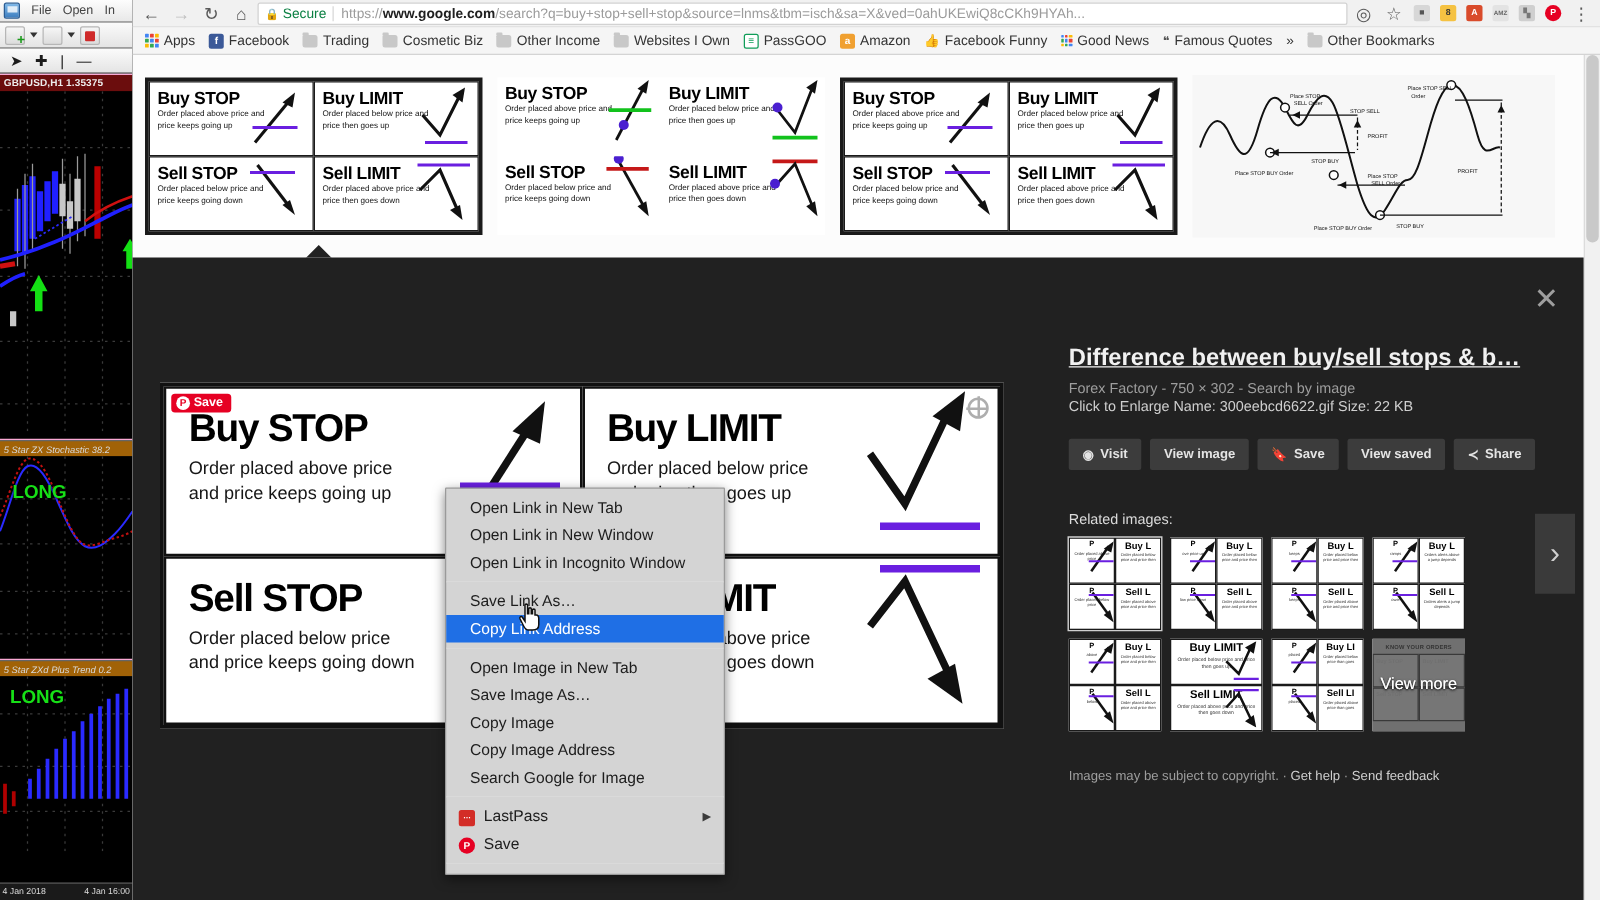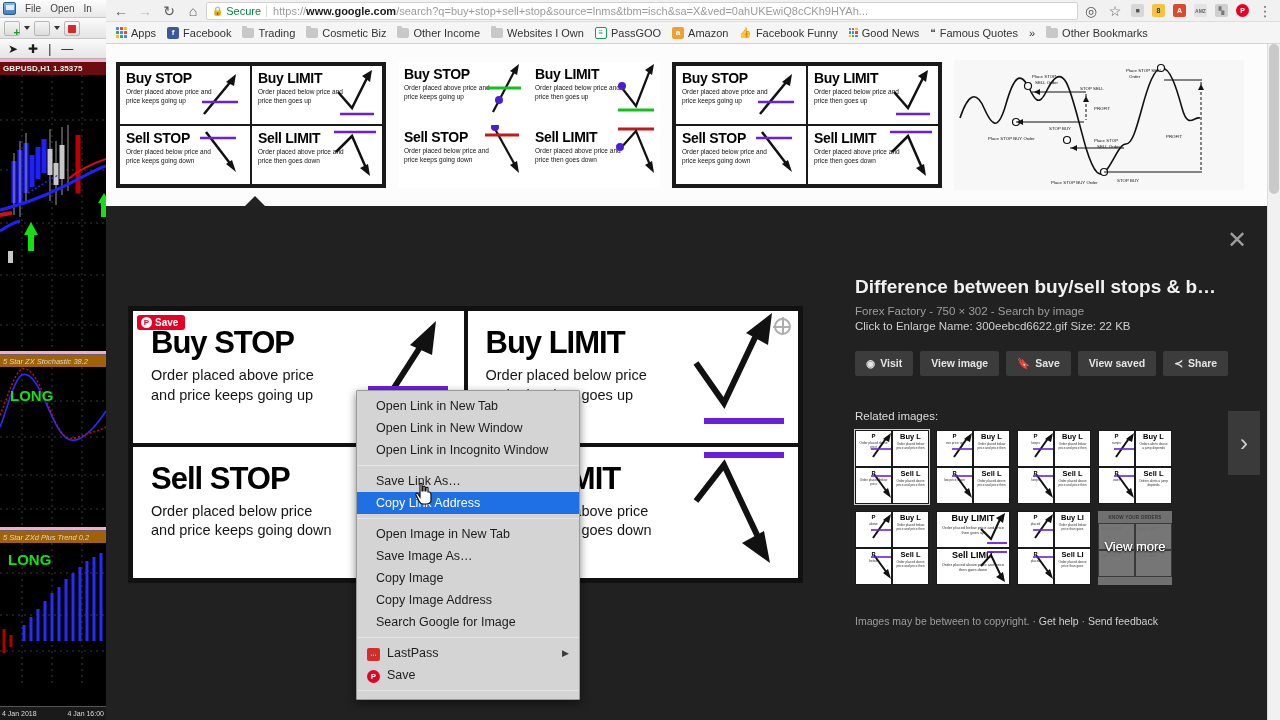--- a/index.html
+++ b/index.html
@@ -17,21 +17,21 @@
   .mt4-menubar .mi { font-size: 10px; color: #444; }
   .mt4-logo { width: 13px; height: 13px; background: linear-gradient(#7fb8e8,#3f7fc0); border: 1px solid #2b5d94; border-radius: 2px; position: relative; }
   .mt4-logo::after { content:""; position:absolute; left:2px; top:2px; width:8px; height:5px; background:#fff; opacity:.8; }
   .mt4-toolbar { height: 21px; background: linear-gradient(#fbfbfb,#e4e4e4); display: flex; align-items: center; gap: 4px; padding-left: 4px; border-bottom: 1px solid #c8c8c8; }
   .tb-btn { width: 16px; height: 15px; background: linear-gradient(#f6f6f6,#dcdcdc); border: 1px solid #b6b6b6; border-radius: 2px; position: relative; }
   .tb-btn.g::after { content:"+"; position:absolute; right:-1px; bottom:-3px; color:#1a9a1a; font-weight:bold; font-size:11px; }
   .tb-caret { width: 0; height: 0; border-left: 3px solid transparent; border-right: 3px solid transparent; border-top: 4px solid #333; }
   .tb-btn.red::after { content:""; position:absolute; left:3px; top:3px; width:8px; height:8px; background:#cf2a2a; border-radius:1px; }
   .mt4-toolbar2 { height: 20px; background: linear-gradient(#fbfbfb,#e4e4e4); display: flex; align-items: center; gap: 10px; padding-left: 8px; border-bottom: 1px solid #b0b0b0; }
   .cursor-ico { font-size: 12px; color: #1b1b1b; }
-  .mt4-chart { position: relative; background: #000; border-top: 3px solid #f9a8d4; }
+  .mt4-chart { position: relative; background: #000; border-top: 1px solid #f9a8d4; }
   .chart-head { background: #6b0d0d; color: #ededed; font-size: 8px; font-weight: bold; padding: 2px 2px 2px 3px; white-space: nowrap; letter-spacing: .1px; }
   .sub-head { background: #a16207; color: #d8d8d8; font-size: 7.5px; padding: 2px 2px 1px 3px; white-space: nowrap; border-top: 1px solid #666; font-style: italic; }
   .long-tag { position: absolute; color: #17e017; font-weight: bold; font-size: 15px; text-shadow: 0 0 2px #000; }
   .mt4-time { position: absolute; bottom: 0; left: 0; width: 106px; height: 14px; background: #1a1a1a; color: #dcdcdc; font-size: 7px; display: flex; align-items: center; justify-content: space-between; padding: 0 2px; border-top: 1px solid #555; }
 
   
   .chrome { position: absolute; left: 106px; top: 0; width: 1174px; height: 720px; background: #fff; overflow: hidden; }
   .omni-row { height: 22px; background: #f1f1f1; display: flex; align-items: center; padding: 0 4px; gap: 2px; border-bottom: 1px solid #ddd; }
   .nav-ico { width: 22px; height: 20px; display: flex; align-items: center; justify-content: center; font-size: 14px; color: #5a5a5a; cursor: pointer; }
   .nav-ico.dim { color: #c0c0c0; }
@@ -80,21 +80,21 @@
   .pin-circle { width: 11px; height: 11px; border-radius: 50%; background: #fff; color: #e60023; font-size: 8px; font-weight: bold; display: flex; align-items: center; justify-content: center; }
   .lens { position: absolute; right: 9px; top: 9px; width: 17px; height: 17px; border-radius: 50%; border: 2px solid #9a9a9a; opacity: .8; z-index: 6; }
   .lens::before,.lens::after{content:"";position:absolute;background:#9a9a9a}
   .lens::before{left:5.5px;top:-3px;width:2px;height:17px}
   .lens::after{top:5.5px;left:-3px;height:2px;width:17px}
 
   .lb-close { position: absolute; right: 30px; top: 22px; width: 26px; height: 26px; color: #9e9e9e; font-size: 24px; line-height: 24px; text-align: center; cursor: pointer; font-family: "Liberation Sans", sans-serif; }
   .lb-next { position: absolute; right: 20px; top: 205px; width: 32px; height: 64px; background: #3a3a3a; color: #cfcfcf; display: flex; align-items: center; justify-content: center; font-size: 24px; cursor: pointer; }
 
   .lb-right { position: absolute; right: 30px; top: 0; width: 400px; padding: 70px 0 0 5px; color: #e8e8e8; }
-  .lb-h1 { font-size: 19px; font-weight: bold; color: #f1f1f1; line-height: 1.2; }
+  .lb-h1 { font-size: 19px; font-weight: bold; color: #f1f1f1; line-height: 1.2; text-decoration: underline; }
   .lb-meta { font-size: 11.5px; color: #9e9e9e; margin-top: 6px; }
   .lb-meta2 { font-size: 11.5px; color: #cfcfcf; margin-top: 3px; }
   .lb-btns { display: flex; gap: 7px; margin-top: 19px; }
   .lb-btn { background: #3c3c3c; color: #e4e4e4; font-size: 10.5px; font-weight: bold; padding: 6px 11px; border-radius: 2px; display: flex; align-items: center; gap: 5px; cursor: pointer; }
   .rel-title { font-size: 11.5px; color: #dcdcdc; margin-top: 34px; }
   .rel-grid { display: grid; grid-template-columns: repeat(4, 74px); gap: 7px; margin-top: 8px; }
   .rel-thumb { width: 74px; height: 74px; background: #fff; position: relative; overflow: hidden; display: grid; grid-template-columns: 1fr 1fr; grid-template-rows: 1fr 1fr; }
   .rel-thumb.sel { outline: 2px solid #cfcfcf; outline-offset: -1px; }
   .rt-cell { border: 1px solid #1a1a1a; padding: 2px 3px; overflow: hidden; position: relative; text-align: center; }
   .rt-t { font-size: 7.5px; font-weight: bold; color: #000; line-height: 1; white-space: nowrap; }
@@ -843,21 +843,21 @@
                 <div style="border:.5px solid #333;padding:2px;font-size:4.4px;font-weight:bold">Sell STOP</div>
                 <div style="border:.5px solid #333;padding:2px;font-size:4.4px;font-weight:bold">Sell LIMIT</div>
               </div>
             </div>
             <div class="vm-dark"></div>
             <div class="vm-label">View more</div>
           </div>
         </div>
 
         <div class="lb-foot">
-          <span>Images may be between to copyright.</span><span> · </span><a href="#">Get help</a><span> · </span><a href="#">Send feedback</a>
+          <span>Images may be subject to copyright.</span><span> · </span><a href="#">Get help</a><span> · </span><a href="#">Send feedback</a>
         </div>
       </div>
 
       <div class="lb-close">✕</div>
       <div class="lb-next">›</div>
     </div>
 
     <div class="scrollbar">
       <div class="scroll-thumb"></div>
     </div>

